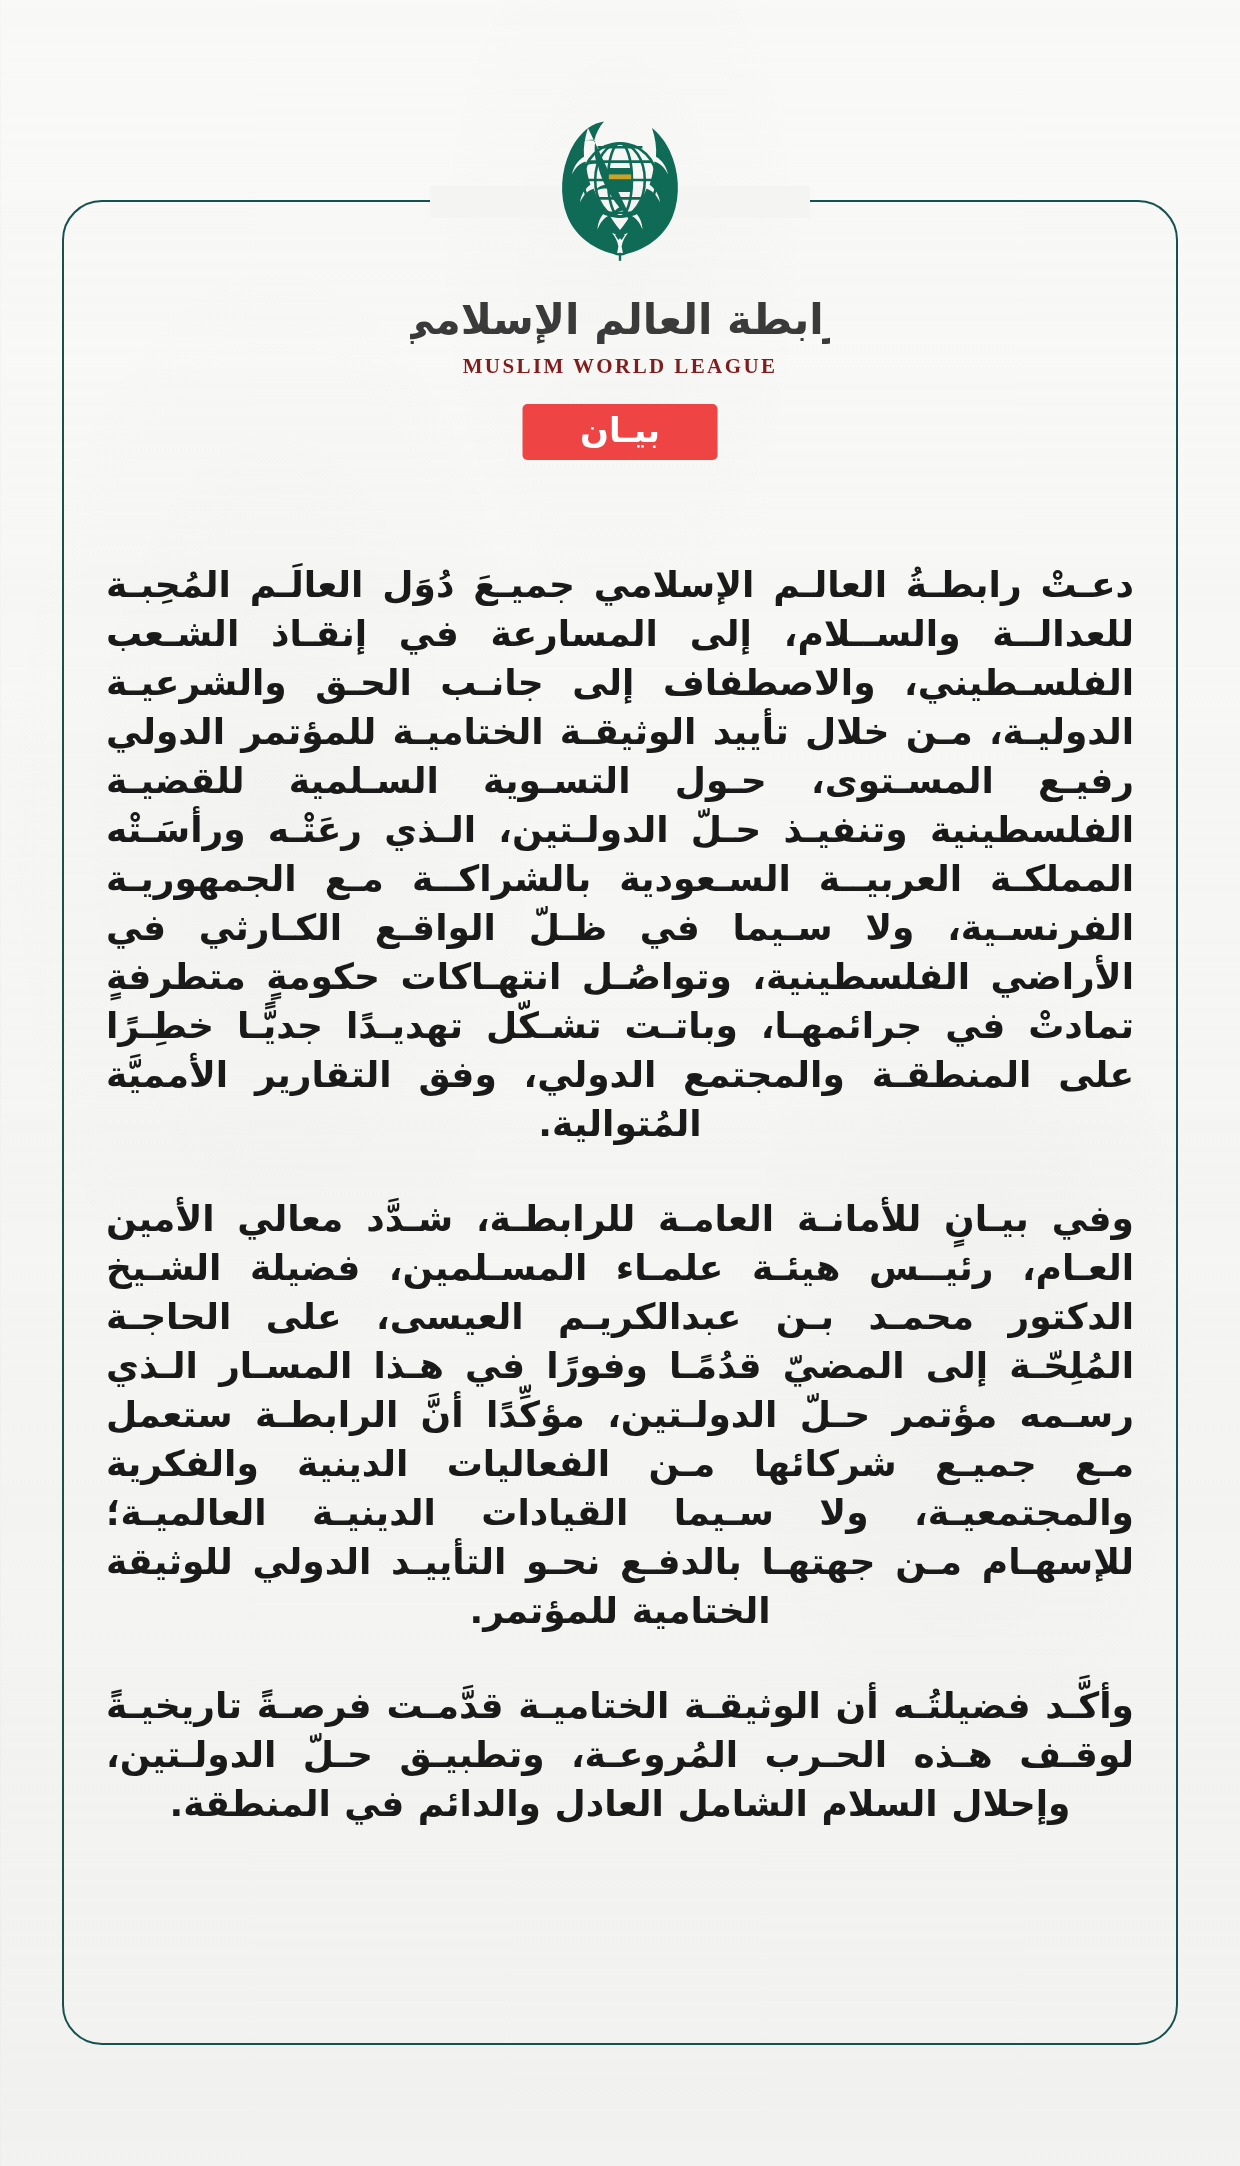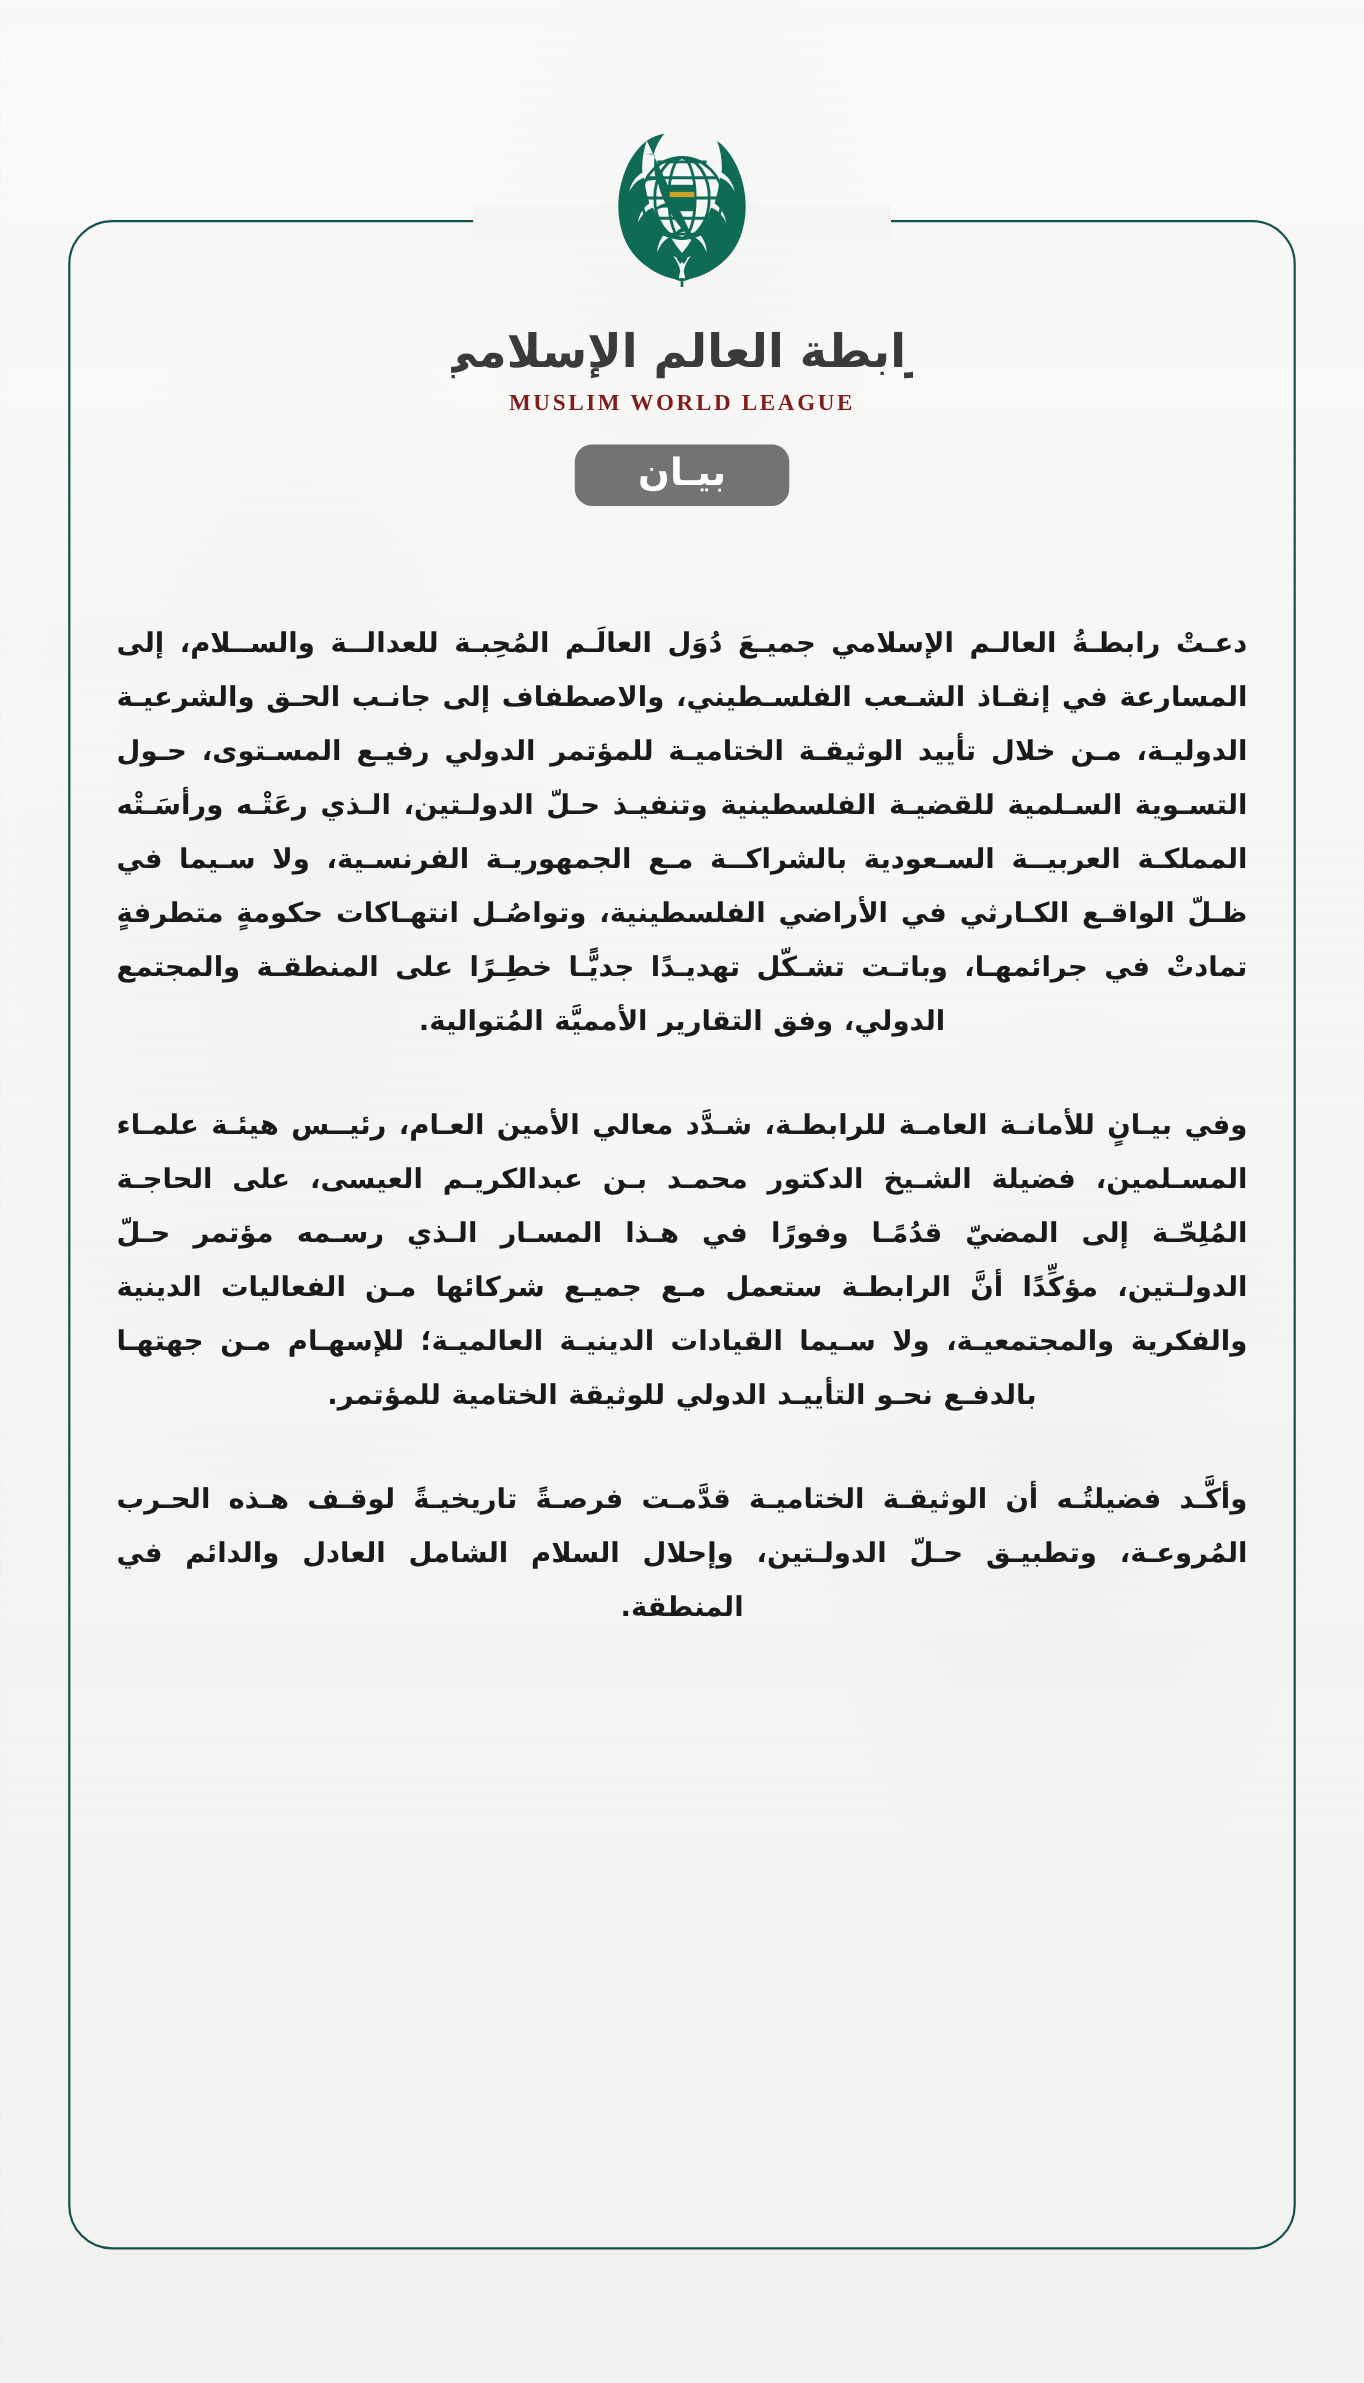--- a/index.html
+++ b/index.html
@@ -99,22 +99,22 @@
     direction: ltr;
   }
 
   .badge {
     position: absolute;
     left: 50%;
     top: 404px;
     transform: translateX(-50%);
     width: 195px;
     height: 56px;
-    background: #737373;
-    border-radius: 16px;
+    background: #ef4444;
+    border-radius: 5px;
     display: flex;
     align-items: center;
     justify-content: center;
   }
   .badge-label {
     color: #ffffff;
     font-size: 34px;
     font-weight: 700;
     letter-spacing: 1px;
     line-height: 1;
@@ -137,21 +137,21 @@
     font-weight: 700;
     color: #1c1c1c;
     margin: 0 0 46px 0;
     padding-left: 22px;
     font-family: "DejaVu Sans", "Liberation Sans", sans-serif;
     direction: rtl;
     unicode-bidi: embed;
   }
 
   .para {
-    font-size: 25px;
+    font-size: 36px;
     font-weight: 700;
     line-height: 49px;
     color: #1a1a1a;
     text-align: justify;
     text-align-last: center;
     margin: 0 0 46px 0;
     font-family: "DejaVu Sans", "Liberation Sans", sans-serif;
     word-spacing: 1px;
   }
   .para:last-child { margin-bottom: 0; }

